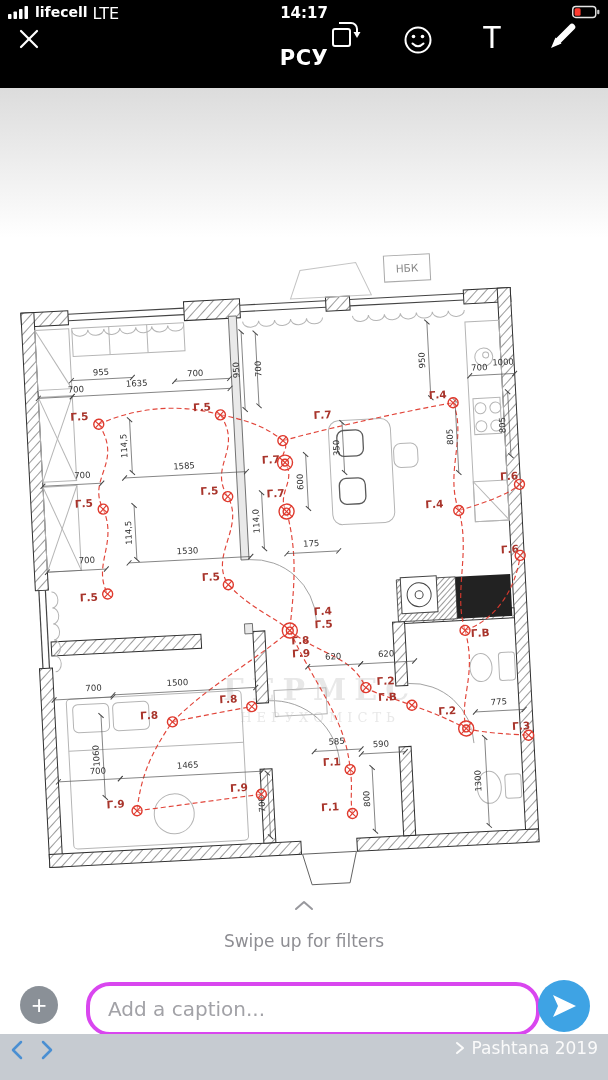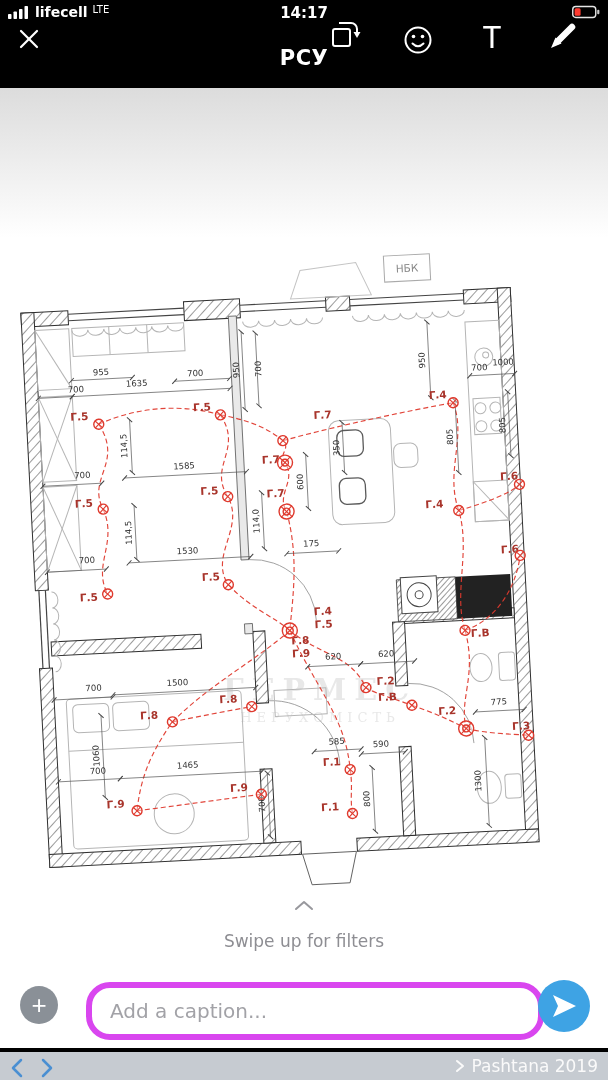--- a/index.html
+++ b/index.html
@@ -4,21 +4,21 @@
 <style>
   html,body{margin:0;padding:0;background:#222;}
   .screen{position:relative;width:608px;height:1080px;background:#000;overflow:hidden;
           font-family:"DejaVu Sans","Liberation Sans",sans-serif;margin:0 auto;}
   button{background:none;border:none;padding:0;cursor:pointer;}
 
   
   .statusbar{position:absolute;top:0;left:0;right:0;height:26px;color:#fff;z-index:5;}
   .sb-left{position:absolute;left:8px;top:4px;display:flex;align-items:flex-start;gap:5px;}
   .carrier{font-size:14px;font-weight:600;}
-  .network{font-size:10px;font-weight:400;}
+  .network{font-size:16px;font-weight:400;}
   .sb-time{position:absolute;left:50%;transform:translateX(-50%);top:4px;font-size:15px;font-weight:600;}
   .battery{position:absolute;right:6px;top:5px;}
 
   
   .toolbar{position:absolute;top:0;left:0;right:0;height:88px;background:#000;z-index:4;padding-left:45px;}
   .tb-title{position:absolute;left:50%;transform:translateX(-50%);top:46px;font-size:21px;font-weight:700;color:#fff;letter-spacing:.5px;}
   .btn-close{position:absolute;left:12px;top:22px;}
   .btn-rotate{position:absolute;left:326px;top:16px;}
   .btn-sticker{position:absolute;left:400px;top:22px;}
   .btn-ttool{position:absolute;left:474px;top:18px;width:36px;height:40px;color:#fff;font-size:31px;font-weight:400;line-height:40px;text-align:center;}
@@ -46,26 +46,26 @@
   .wm1{font-family:"DejaVu Serif",serif;font-weight:700;font-size:30px;fill:#d9d9d9;opacity:.6;text-anchor:middle;letter-spacing:8px;}
   .wm2{font-family:"DejaVu Serif",serif;font-size:13px;fill:#d9d9d9;opacity:.6;text-anchor:middle;letter-spacing:5px;}
 
   
   .swipe-hint{position:absolute;top:896px;left:0;width:100%;text-align:center;color:#8e8e93;z-index:3;}
   .hint-text{font-size:17px;margin-top:16px;}
 
   
   .caption-bar{position:absolute;top:975px;left:0;width:608px;height:66px;z-index:3;}
   .btn-plus{position:absolute;left:20px;top:11px;width:38px;height:38px;border-radius:50%;background:#8a9097;color:#fff;font-size:26px;line-height:36px;text-align:center;}
-  .caption-input{position:absolute;left:86px;top:7px;width:410px;height:46px;border-radius:24px;border:6px solid #d946ef;padding:0 18px;font-size:20px;color:#333;background:#fff;outline:none;font-family:"DejaVu Sans",sans-serif;}
+  .caption-input{position:absolute;left:86px;top:7px;width:410px;height:46px;border-radius:24px;border:4px solid #d946ef;padding:0 18px;font-size:20px;color:#333;background:#fff;outline:none;font-family:"DejaVu Sans",sans-serif;}
   .caption-input::placeholder{color:#a2a2a7;}
   .btn-send{position:absolute;left:538px;top:5px;width:52px;height:52px;border-radius:50%;background:#3ea3e4;display:flex;align-items:center;justify-content:center;}
 
   
-  .bottom-bar{position:absolute;bottom:0;left:0;width:608px;height:28px;background:#c6cbd1;z-index:4;}
+  .bottom-bar{position:absolute;bottom:0;left:0;width:608px;height:46px;background:#c6cbd1;z-index:4;}
   .btn-back{position:absolute;left:6px;top:3px;}
   .btn-fwd{position:absolute;left:36px;top:3px;}
   .chat-ref{position:absolute;right:10px;top:4px;display:flex;align-items:center;gap:6px;color:#fafafa;font-size:17px;}
 </style>
 </head>
 <body>
 
 <div class="screen">
 
   <div class="statusbar">

